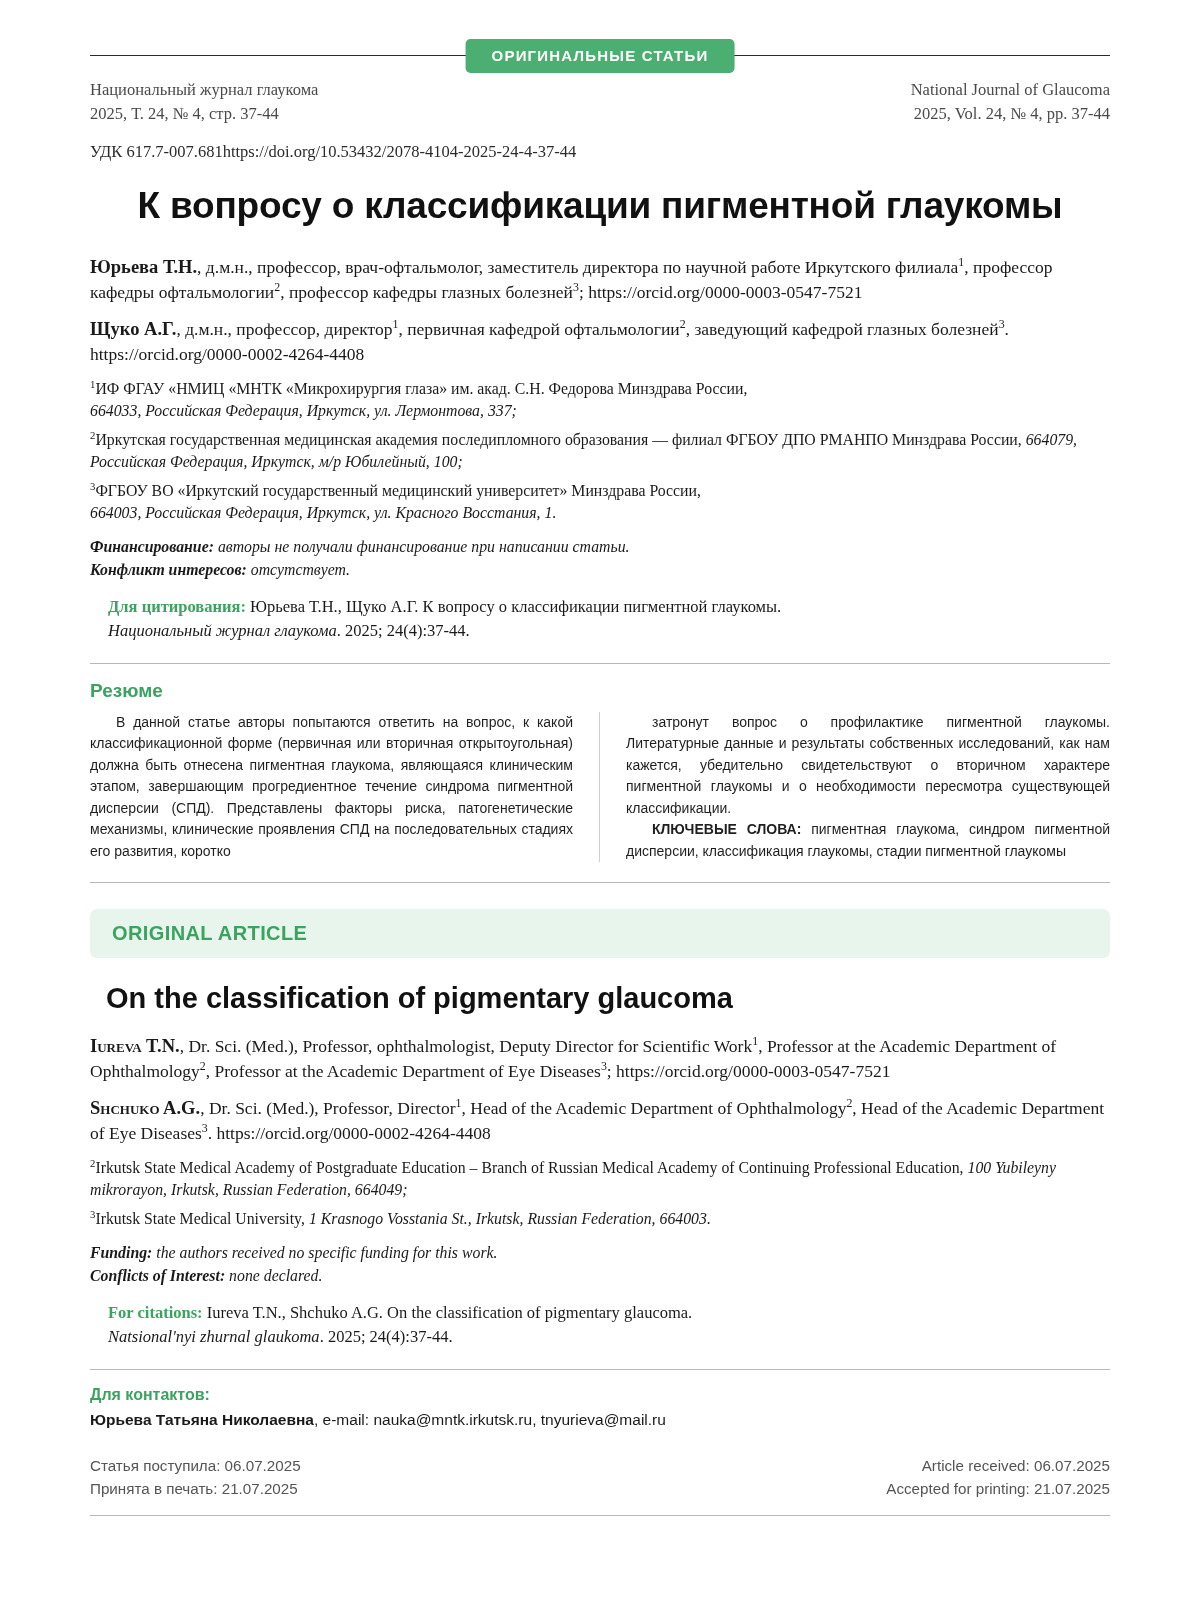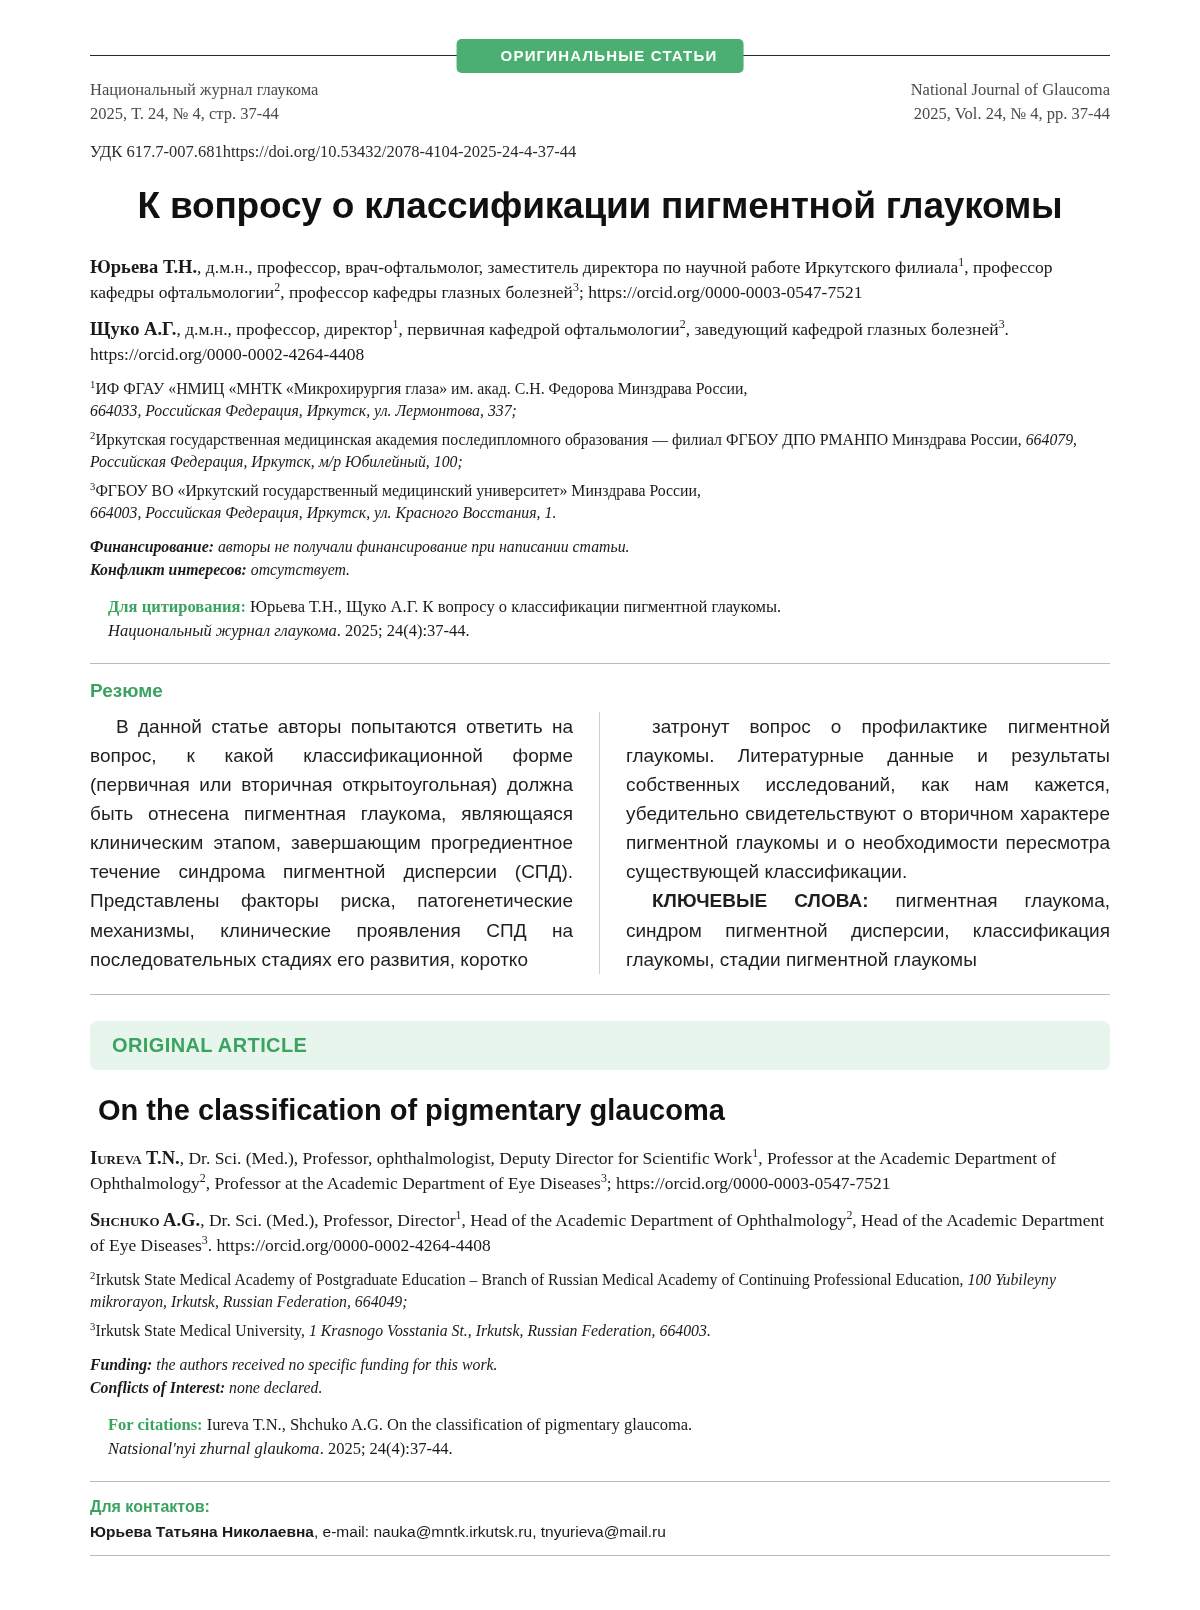--- a/index.html
+++ b/index.html
@@ -37,21 +37,21 @@
     position: absolute;
     left: 50%;
     transform: translate(-50%, -50%);
     top: 0;
     background: #4caf72;
     color: #ffffff;
     font-family: "Liberation Sans", sans-serif;
     font-weight: bold;
     font-size: 15px;
     letter-spacing: 0.08em;
-    padding: 8px 26px 9px 44px;
+    padding: 8px 26px 9px 26px;
     border-radius: 5px;
     white-space: nowrap;
   }
   .journal-line {
     display: flex;
     justify-content: space-between;
     align-items: flex-start;
     margin-top: 22px;
     font-size: 16.5px;
     color: #4a4a4a;
@@ -135,21 +135,21 @@
     font-family: "Liberation Sans", sans-serif;
     color: #3aa35f;
     font-weight: bold;
     font-size: 19px;
     margin: 16px 0 10px 0;
   }
   .abstract {
     display: flex;
     gap: 0;
     font-family: "Liberation Sans", sans-serif;
-    font-size: 19px;
+    font-size: 14px;
     line-height: 1.53;
     text-align: justify;
     color: #1f1f1f;
   }
   .abstract .col {
     width: 50%;
     box-sizing: border-box;
   }
   .abstract .col.left { padding-right: 26px; border-right: 1px solid #cfcfcf; }
   .abstract .col.right { padding-left: 26px; }
@@ -165,21 +165,21 @@
     font-size: 20px;
     letter-spacing: 0.02em;
     padding: 13px 22px;
     border-radius: 7px;
     margin-top: 26px;
   }
   h2.title-en {
     font-family: "Liberation Sans", sans-serif;
     font-size: 29px;
     font-weight: bold;
-    margin: 24px 0 18px 8px;
+    margin: 24px 0 18px 16px;
     color: #111;
   }
 
   
   .contacts-label {
     color: #3aa35f;
     font-family: "Liberation Sans", sans-serif;
     font-weight: bold;
     font-size: 16px;
     margin-top: 16px;
@@ -324,19 +324,29 @@
     <i>Natsional'nyi zhurnal glaukoma</i><span>. 2025; 24(4):37-44.</span>
   </div>
 
   <hr class="sep">
 
   <div class="contacts-label">Для контактов:</div>
   <div class="contacts-line">
     <b>Юрьева Татьяна Николаевна</b><span>, e-mail: nauka@mntk.irkutsk.ru, tnyurieva@mail.ru</span>
   </div>
 
+  <div class="dates">
+    <div class="left">
+      <div>Статья поступила: 06.07.2025</div>
+      <div>Принята в печать: 21.07.2025</div>
+    </div>
+    <div class="right">
+      <div>Article received: 06.07.2025</div>
+      <div>Accepted for printing: 21.07.2025</div>
+    </div>
+  </div>
 
   <div class="footer">
     
     
   </div>
 
 </div>
 
 </body></html>

